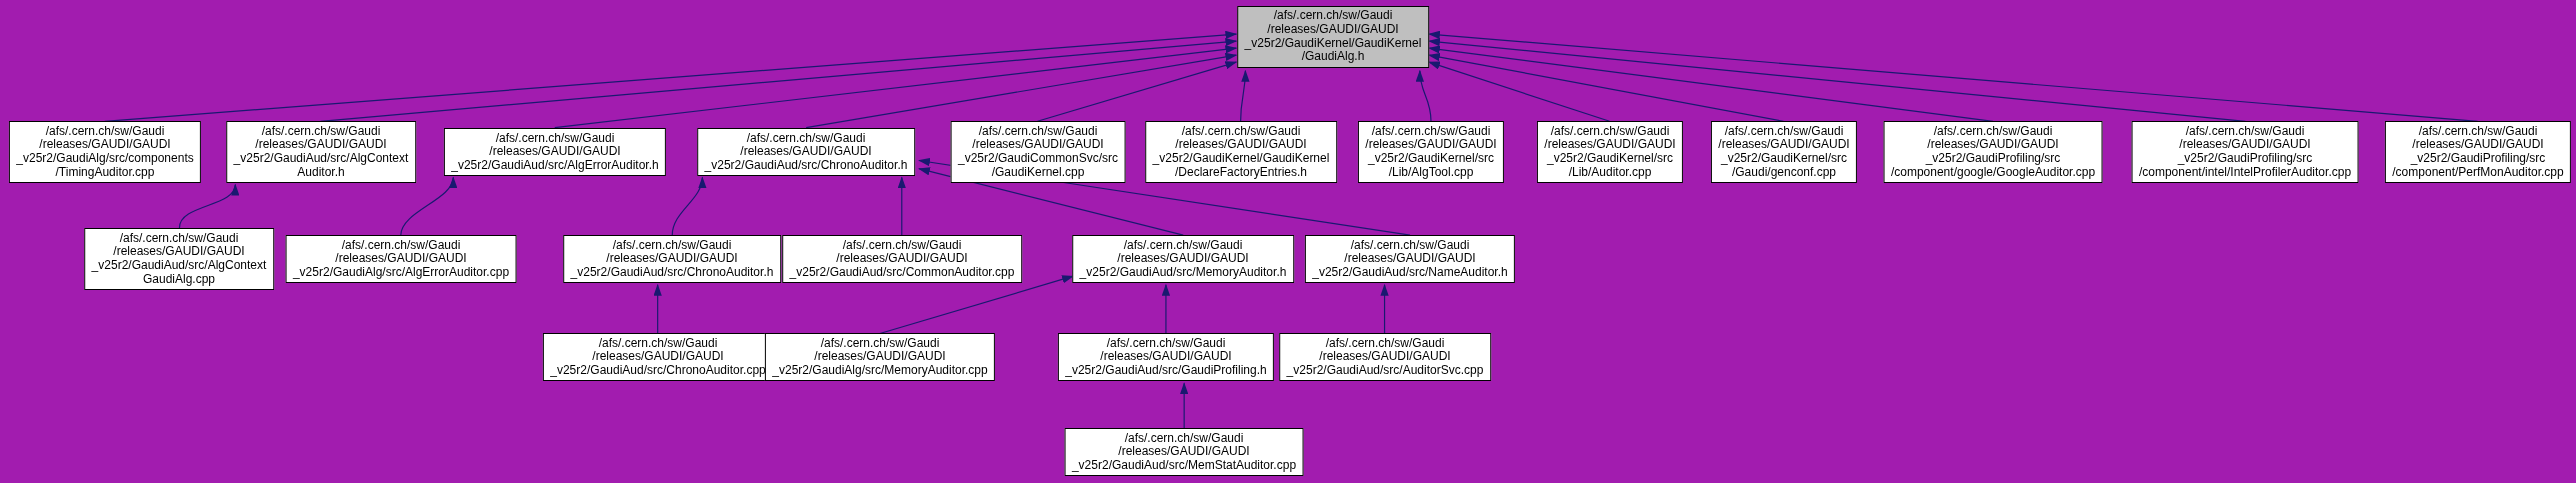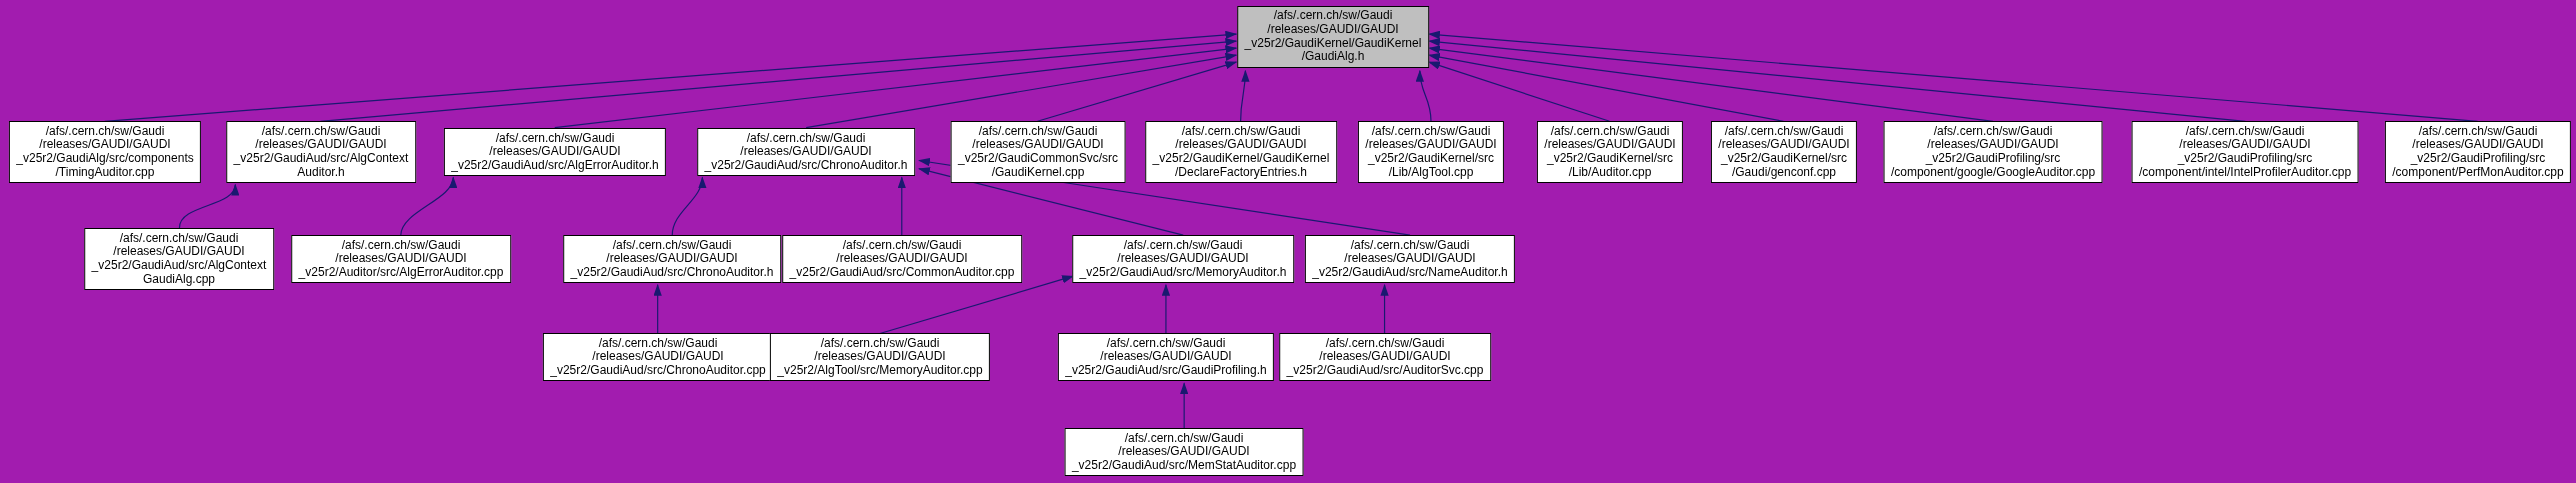--- a/index.html
+++ b/index.html
@@ -157,21 +157,21 @@
     </div>
     <div class="node" id="n-alg-context-auditor-cpp" title="/afs/.cern.ch/sw/Gaudi/releases/GAUDI/GAUDI_v25r2/GaudiAud/src/AlgContextAuditor.cpp" style="left: 179px; top: 228px;">
       <div class="node-line">/afs/.cern.ch/sw/Gaudi</div>
       <div class="node-line">/releases/GAUDI/GAUDI</div>
       <div class="node-line">_v25r2/GaudiAud/src/AlgContext</div>
       <div class="node-line">GaudiAlg.cpp</div>
     </div>
     <div class="node" id="n-alg-error-auditor-cpp" title="/afs/.cern.ch/sw/Gaudi/releases/GAUDI/GAUDI_v25r2/GaudiAud/src/AlgErrorAuditor.cpp" style="left: 401px; top: 235px;">
       <div class="node-line">/afs/.cern.ch/sw/Gaudi</div>
       <div class="node-line">/releases/GAUDI/GAUDI</div>
-      <div class="node-line">_v25r2/Auditor/src/AlgErrorAuditor.cpp</div>
+      <div class="node-line">_v25r2/GaudiAlg/src/AlgErrorAuditor.cpp</div>
     </div>
     <div class="node" id="n-chrono-auditor-h" title="/afs/.cern.ch/sw/Gaudi/releases/GAUDI/GAUDI_v25r2/GaudiAud/src/ChronoAuditor.h" style="left: 672px; top: 235px;">
       <div class="node-line">/afs/.cern.ch/sw/Gaudi</div>
       <div class="node-line">/releases/GAUDI/GAUDI</div>
       <div class="node-line">_v25r2/GaudiAud/src/ChronoAuditor.h</div>
     </div>
     <div class="node" id="n-common-auditor-cpp" title="/afs/.cern.ch/sw/Gaudi/releases/GAUDI/GAUDI_v25r2/GaudiAud/src/CommonAuditor.cpp" style="left: 902px; top: 235px;">
       <div class="node-line">/afs/.cern.ch/sw/Gaudi</div>
       <div class="node-line">/releases/GAUDI/GAUDI</div>
       <div class="node-line">_v25r2/GaudiAud/src/CommonAuditor.cpp</div>
@@ -187,21 +187,21 @@
       <div class="node-line">_v25r2/GaudiAud/src/NameAuditor.h</div>
     </div>
     <div class="node" id="n-chrono-auditor-cpp" title="/afs/.cern.ch/sw/Gaudi/releases/GAUDI/GAUDI_v25r2/GaudiAud/src/ChronoAuditor.cpp" style="left: 658px; top: 333px;">
       <div class="node-line">/afs/.cern.ch/sw/Gaudi</div>
       <div class="node-line">/releases/GAUDI/GAUDI</div>
       <div class="node-line">_v25r2/GaudiAud/src/ChronoAuditor.cpp</div>
     </div>
     <div class="node" id="n-memory-auditor-cpp" title="/afs/.cern.ch/sw/Gaudi/releases/GAUDI/GAUDI_v25r2/GaudiAud/src/MemoryAuditor.cpp" style="left: 880px; top: 333px;">
       <div class="node-line">/afs/.cern.ch/sw/Gaudi</div>
       <div class="node-line">/releases/GAUDI/GAUDI</div>
-      <div class="node-line">_v25r2/AlgTool/src/MemoryAuditor.cpp</div>
+      <div class="node-line">_v25r2/GaudiAlg/src/MemoryAuditor.cpp</div>
     </div>
     <div class="node" id="n-mem-stat-auditor-h" title="/afs/.cern.ch/sw/Gaudi/releases/GAUDI/GAUDI_v25r2/GaudiAud/src/MemStatAuditor.h" style="left: 1166px; top: 333px;">
       <div class="node-line">/afs/.cern.ch/sw/Gaudi</div>
       <div class="node-line">/releases/GAUDI/GAUDI</div>
       <div class="node-line">_v25r2/GaudiAud/src/GaudiProfiling.h</div>
     </div>
     <div class="node" id="n-name-auditor-cpp" title="/afs/.cern.ch/sw/Gaudi/releases/GAUDI/GAUDI_v25r2/GaudiAud/src/NameAuditor.cpp" style="left: 1385px; top: 333px;">
       <div class="node-line">/afs/.cern.ch/sw/Gaudi</div>
       <div class="node-line">/releases/GAUDI/GAUDI</div>
       <div class="node-line">_v25r2/GaudiAud/src/AuditorSvc.cpp</div>

